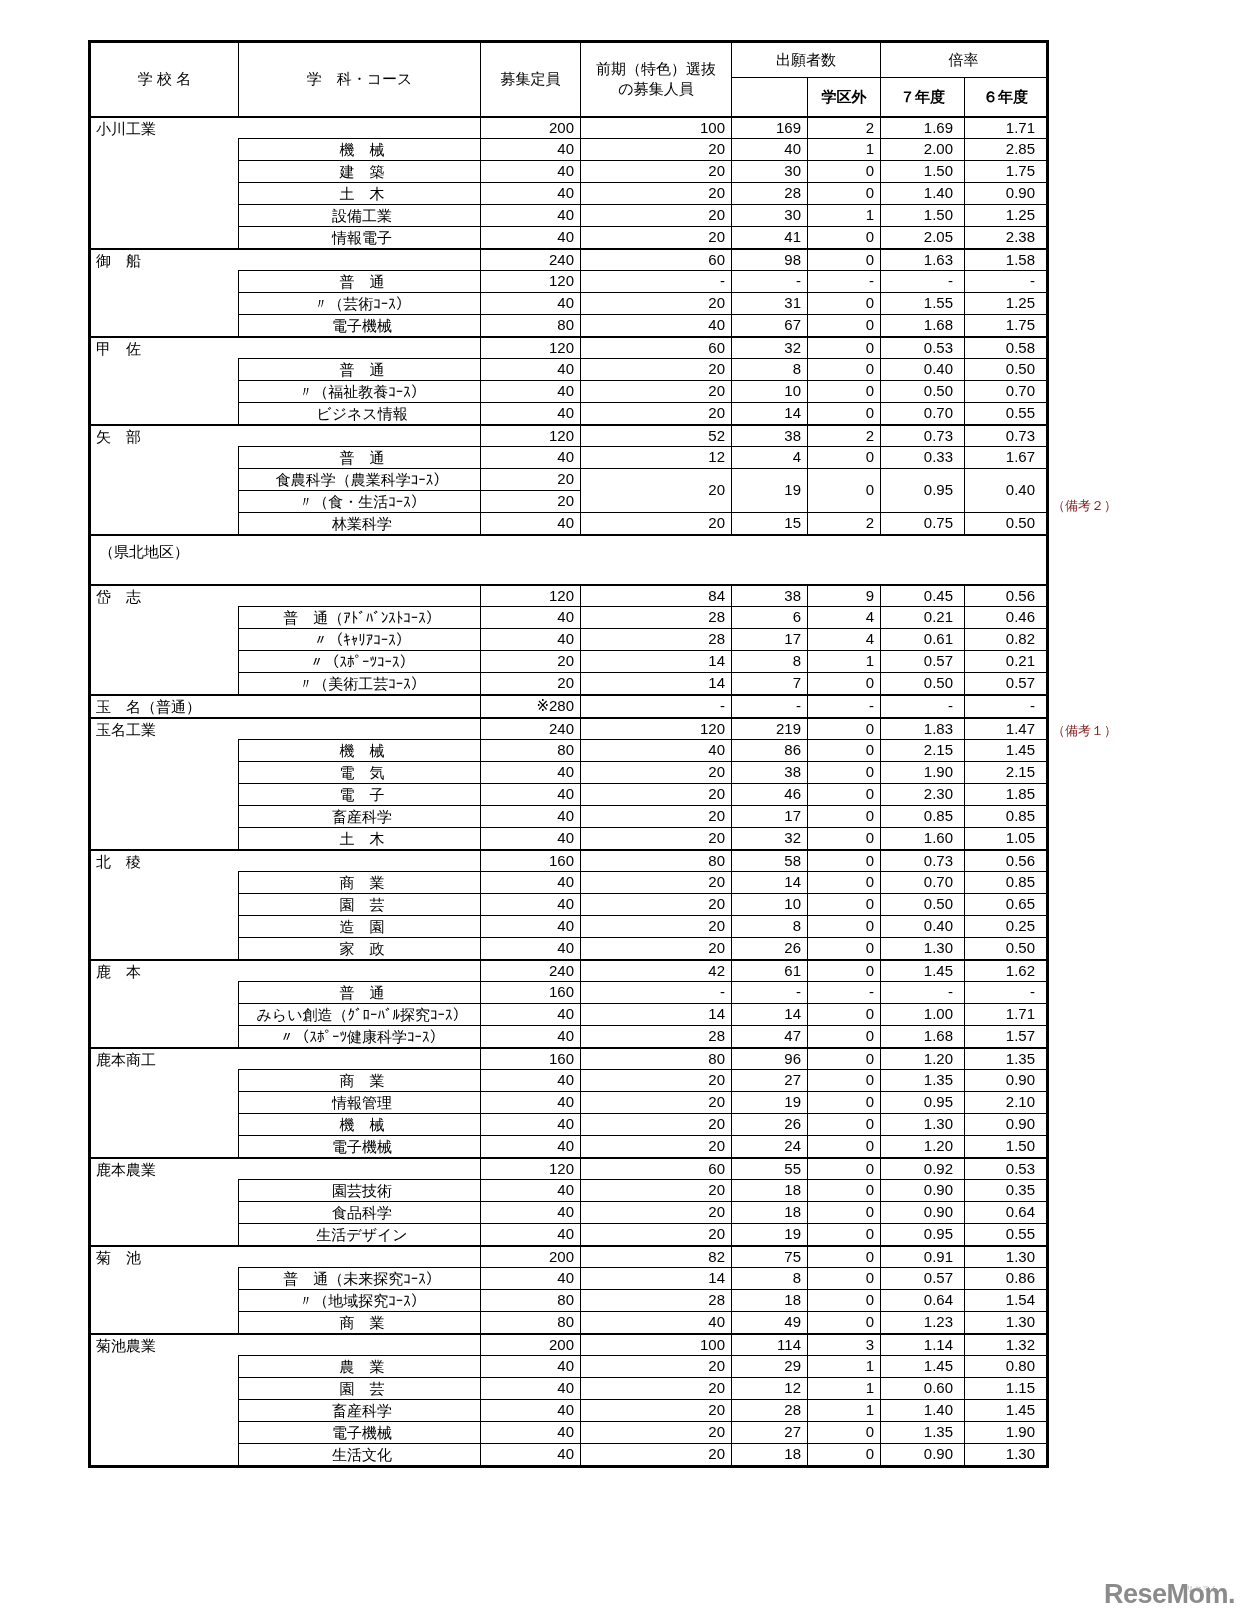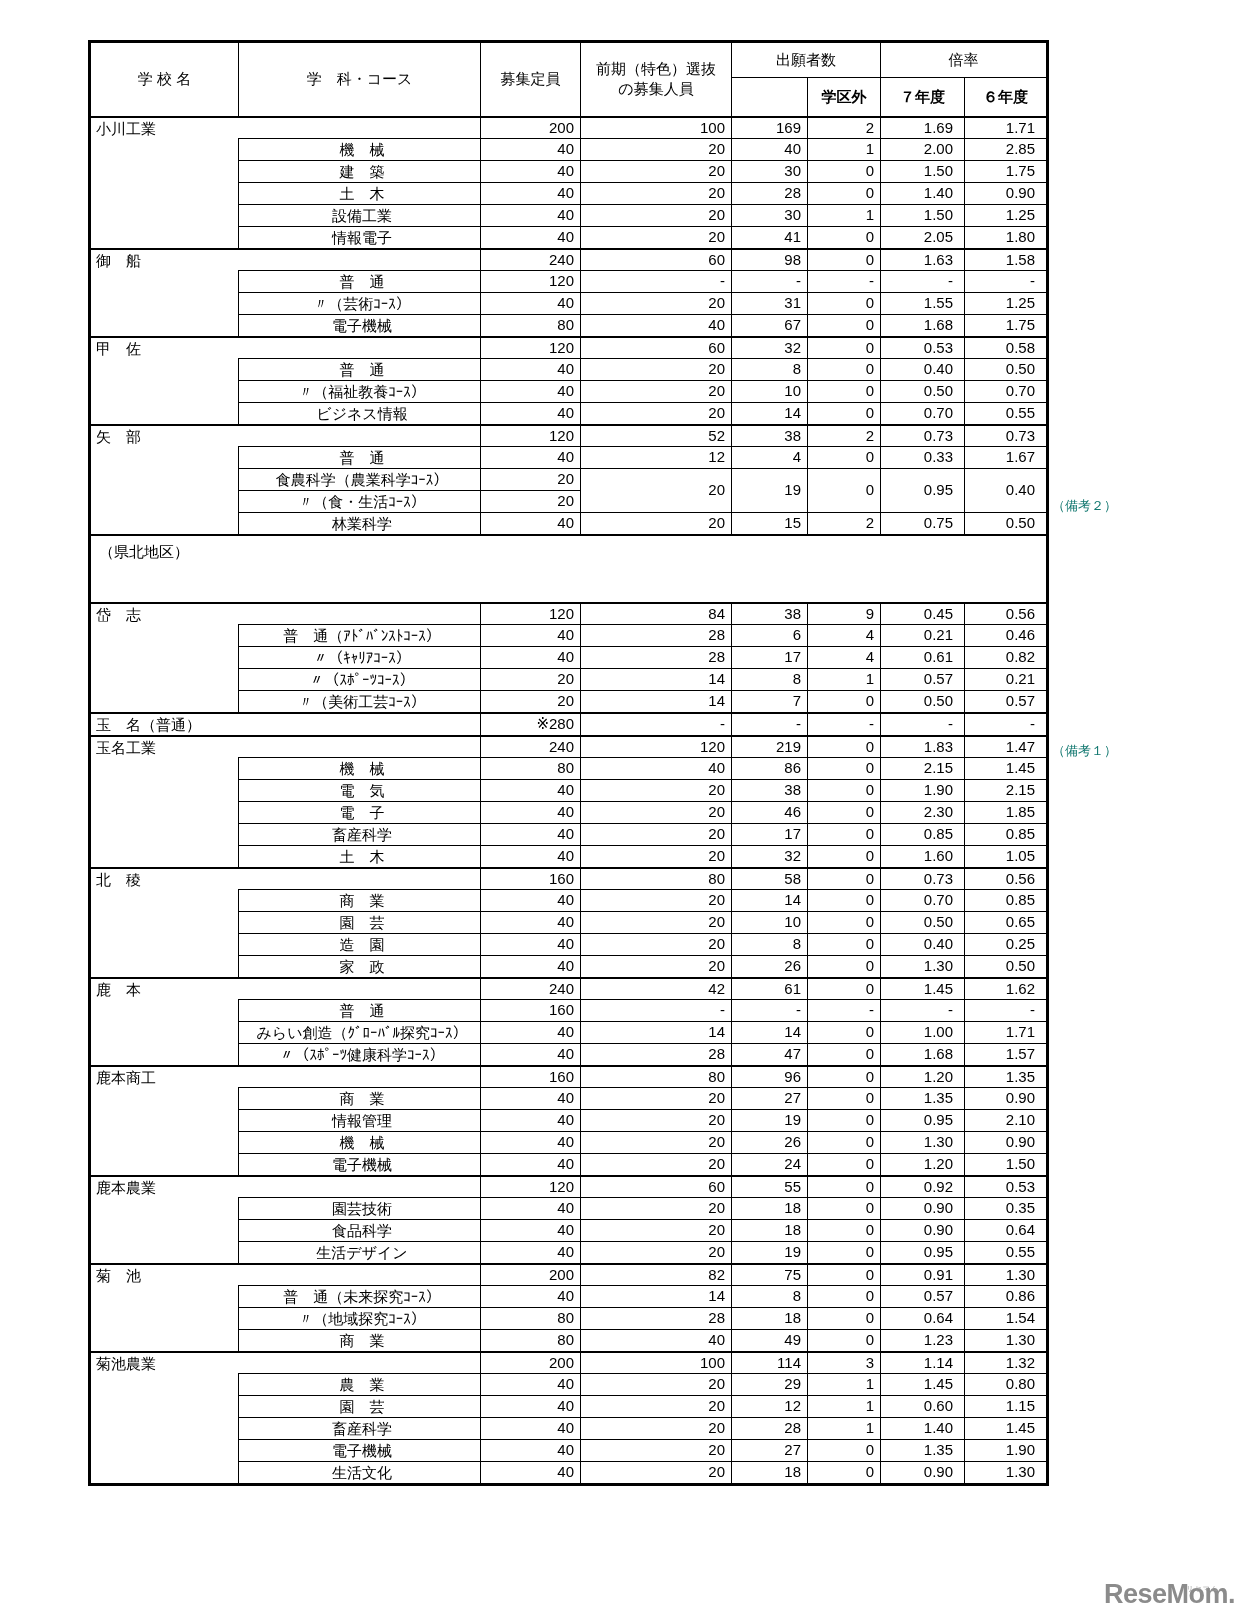--- a/index.html
+++ b/index.html
@@ -18,26 +18,26 @@
   thead tr.h2 th{border-bottom:2px solid #000;font-weight:bold;}
   thead tr.h2 td{border-bottom:2px solid #000;}
   tbody tr{height:20px;}
   tbody tr.section-start td{border-top:2px solid #000;}
   td.name-cell{vertical-align:top;text-align:left;padding:1px 0 0 5px;
                border-right:none;border-bottom:none;}
   td.spacer{border-left:none;}
   td.course-name{text-align:center;padding:1px 0 0 5px;}
   td.num{text-align:right;padding-right:6px;}
   td.ratio{padding-right:11px;}
-  tr.band-row{height:68px;}
+  tr.band-row{height:50px;}
   td.band-cell{border-top:2px solid #000;border-bottom:2px solid #000;text-align:left;
                vertical-align:top;padding:6px 0 0 8px;}
-  .remark{position:absolute;font-size:13px;color:#0f766e;white-space:nowrap;}
+  .remark{position:absolute;font-size:13px;color:#7f1d1d;white-space:nowrap;}
   .remark-2{left:1052px;top:497px;}
-  .remark-1{left:1052px;top:742px;text-align:right;}
+  .remark-1{left:1052px;top:722px;text-align:right;}
   .logo{position:absolute;right:16px;bottom:8px;color:#8b8b8b;font-weight:bold;
         font-size:27px;letter-spacing:-0.5px;line-height:28px;margin-left:33px;}
   .logo-ruby{position:absolute;top:-5px;right:16px;font-size:7px;font-weight:normal;
              letter-spacing:1px;color:#9a9a9a;}
 </style>
 </head>
 <body>
 
 <div class="page">
 
@@ -118,21 +118,21 @@
           <td class="num ratio">1.50</td>
           <td class="num ratio">1.25</td>
         </tr>
         <tr class="course-row">
           <td class="course-name">情報電子</td>
           <td class="num">40</td>
           <td class="num">20</td>
           <td class="num">41</td>
           <td class="num">0</td>
           <td class="num ratio">2.05</td>
-          <td class="num ratio">1.80</td>
+          <td class="num ratio">2.38</td>
         </tr>
         <tr class="school-row section-start">
           <td class="name-cell" rowspan="4">御　船</td>
           <td class="spacer"></td>
           <td class="num">240</td>
           <td class="num">60</td>
           <td class="num">98</td>
           <td class="num">0</td>
           <td class="num ratio">1.63</td>
           <td class="num ratio">1.58</td>

